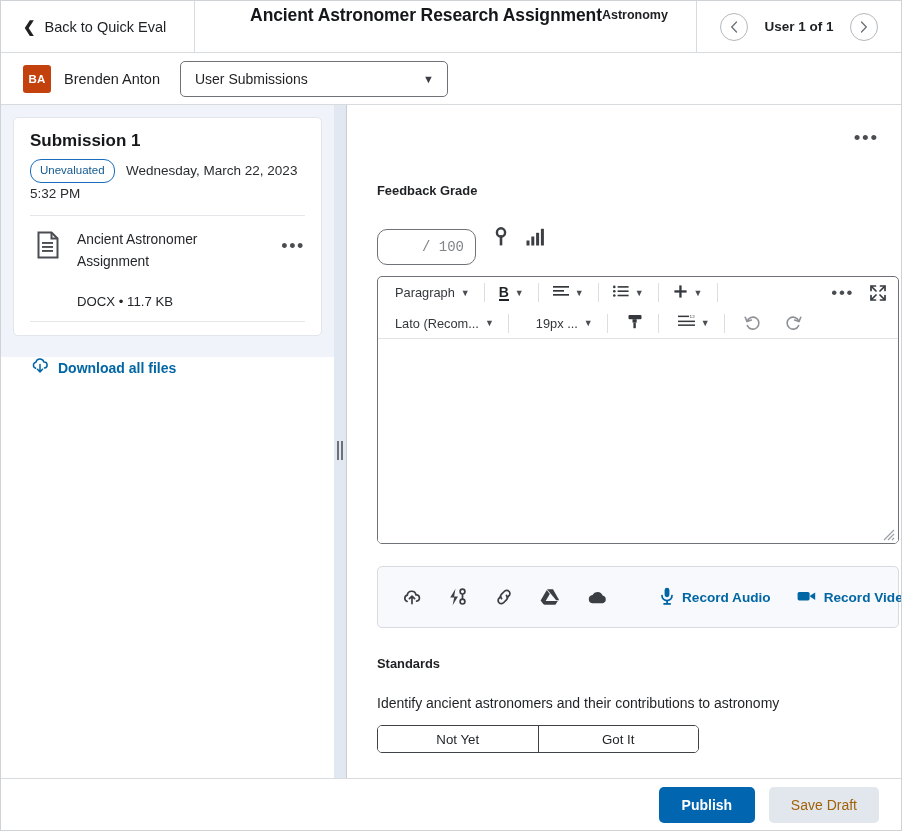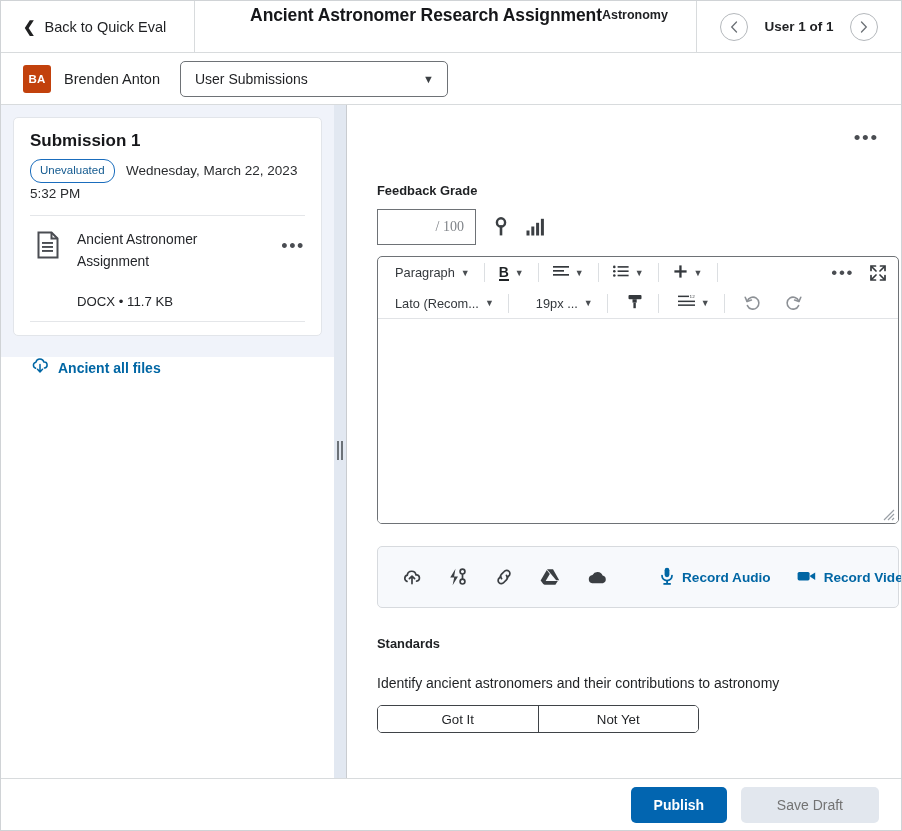--- a/index.html
+++ b/index.html
@@ -168,26 +168,27 @@
     color: #4a4d52; font-size: 19px; letter-spacing: 1.8px; line-height: 10px;
     cursor: pointer;
   }
   .sec-label {
     font-size: 12.9px; font-weight: 700; color: #1e2023;
   }
   .grade-label { margin-top: 78px; }
   .grade-row { display: flex; align-items: center; gap: 18px; margin-top: 11px; }
   .grade-input {
     width: 99px; height: 36px;
-    border: 1px solid #6e7276; border-radius: 0;
-    background: #fff;
-    font-family: Liberation Serif, serif;
+    border: 1px solid #6e7276; border-radius: 10px;
+    background: #fff;
+    font-family: Liberation Mono, monospace;
     font-size: 14px; color: #75797d;
     text-align: right; padding-right: 11px;
     outline: none;
+    margin-top: 20px;
   }
   .grade-input::placeholder { color: #808489; }
   .icon-btn { cursor: pointer; display: flex; align-items: center; }
 
   .fb-label { margin-top: 30px; }
 
   .editor {
     margin-top: 11px;
     width: 522px;
     border: 1px solid #6e7276; border-radius: 5px;
@@ -266,22 +267,22 @@
     padding-right: 22px; gap: 14px;
   }
   .btn-primary {
     height: 36px; min-width: 96px; padding: 0 22px;
     background: #0265b0; color: #fff;
     border: none; border-radius: 5px;
     font-family: "Liberation Sans", sans-serif;
     font-size: 14px; font-weight: 700; cursor: pointer;
   }
   .btn-secondary {
-    height: 36px; min-width: 96px; padding: 0 36px;
-    background: #e2e7ee; color: #737373;
+    height: 36px; min-width: 96px; padding: 0 22px;
+    background: #e2e7ee; color: #a16207;
     border: none; border-radius: 5px;
     font-family: "Liberation Sans", sans-serif;
     font-size: 14px; cursor: pointer;
   }
 </style>
 </head>
 <body>
 
 <div class="app">
 
@@ -348,21 +349,21 @@
           <div class="sep-btm"></div>
           <div style="height:13px"></div>
         </div>
         <div class="dl-all">
           <span>
             <svg width="18" height="16" viewBox="0 0 18 16">
               <path d="M4.6 10.2 A3.1 3.1 0 0 1 4.9 4.2 A4.1 4.1 0 0 1 12.9 4.0 A2.9 2.9 0 0 1 13.4 9.9" fill="none" stroke="#0066a4" stroke-width="1.5" stroke-linecap="round"></path>
               <path d="M9 6.6 v7.2 M6.5 11.3 L9 13.9 L11.5 11.3" fill="none" stroke="#0066a4" stroke-width="1.5" stroke-linecap="round" stroke-linejoin="round"></path>
             </svg>
           </span>
-          <span>Ancient all files</span>
+          <span>Download all files</span>
         </div>
       </div>
     </div>
 
     <div class="resizer">
       <span class="grip">
           <i></i>
           <i></i>
         </span>
     </div>
@@ -558,22 +559,22 @@
               <path d="M13.2 6.6 L18.2 3.4 V11 L13.2 7.8 Z" fill="#0066a4"></path>
             </svg>
           </span>
           <span>Record Video</span>
         </span>
       </div>
 
       <div class="sec-label std-label">Standards</div>
       <div class="std-text">Identify ancient astronomers and their contributions to astronomy</div>
       <div class="std-btns">
+        <div class="std-btn">Not Yet</div>
         <div class="std-btn">Got It</div>
-        <div class="std-btn">Not Yet</div>
       </div>
     </div>
   </div>
 
   <div class="footer">
     <button class="btn-primary">Publish</button>
     <button class="btn-secondary">Save Draft</button>
   </div>
 
 </div>

